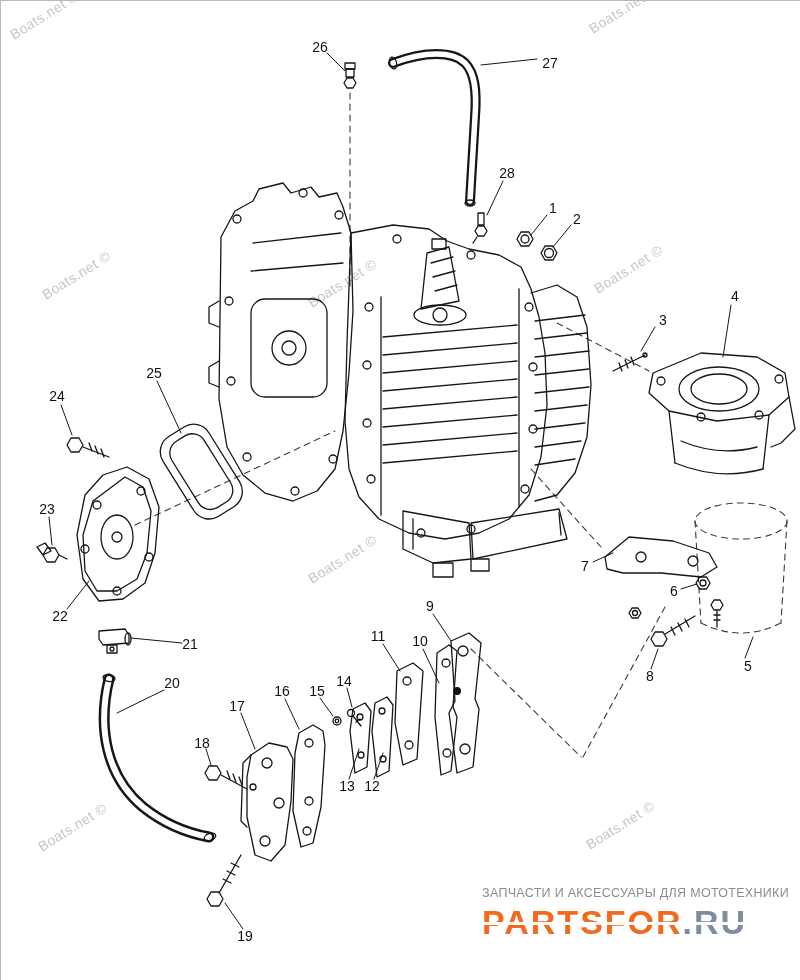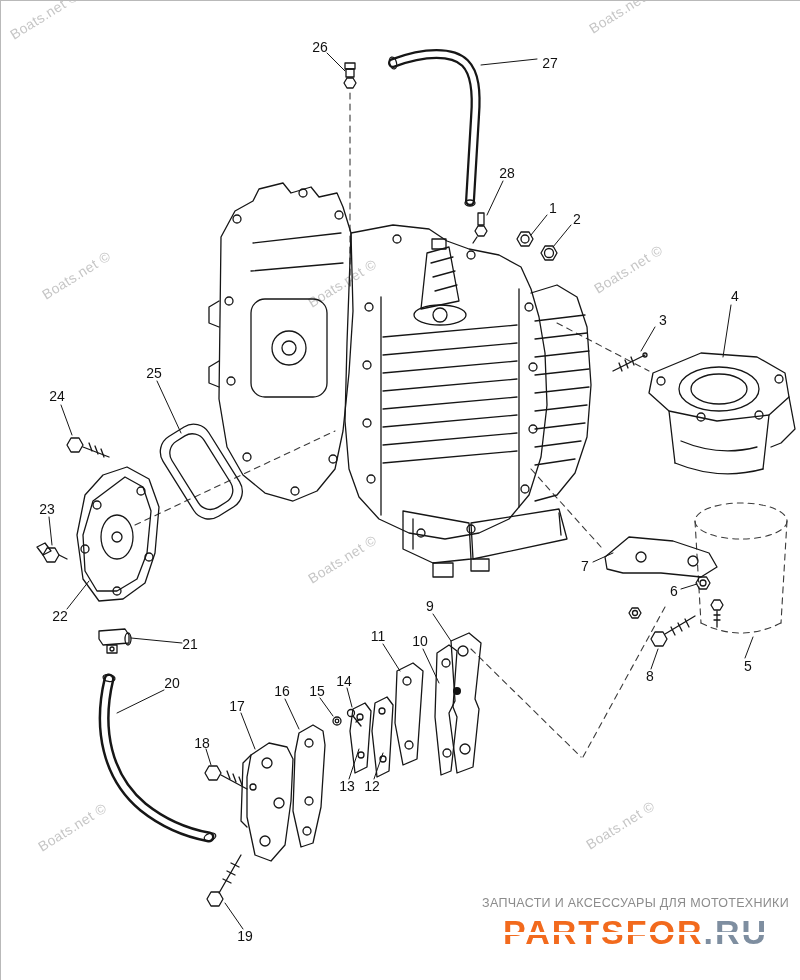--- a/index.html
+++ b/index.html
@@ -21,21 +21,21 @@
   svg .dashed{stroke-dasharray:6 5;stroke:#3a3a3a;stroke-width:1.1;}
   svg .tube-outer{stroke-width:10;}
   svg .tube-outer.w11{stroke-width:11;}
   svg .tube-inner{stroke:#ffffff;stroke-width:5.5;}
   svg .tube-inner.w6{stroke-width:6;}
   svg .dot{fill:#111;stroke:none;}
   svg text.callout{
     font-family:"Liberation Sans",sans-serif;font-size:14px;fill:#111;
     stroke:none;text-anchor:middle;
   }
-  .footer{position:absolute;right:12px;bottom:32px;text-align:center;}
+  .footer{position:absolute;right:12px;bottom:42px;text-align:left;}
   .tagline{color:#8c8c8c;font-size:12.5px;letter-spacing:.3px;margin-bottom:5px;}
   .logo{position:relative;display:inline-block;font-weight:800;font-size:34px;
         letter-spacing:2px;line-height:1;}
   .logo-main{color:#f26a1d;}
   .logo-suffix{color:#7e8ea0;}
   .stencil{position:absolute;left:0;right:0;top:17px;height:3px;background:#ffffff;}
 </style>
 </head>
 <body>
 

